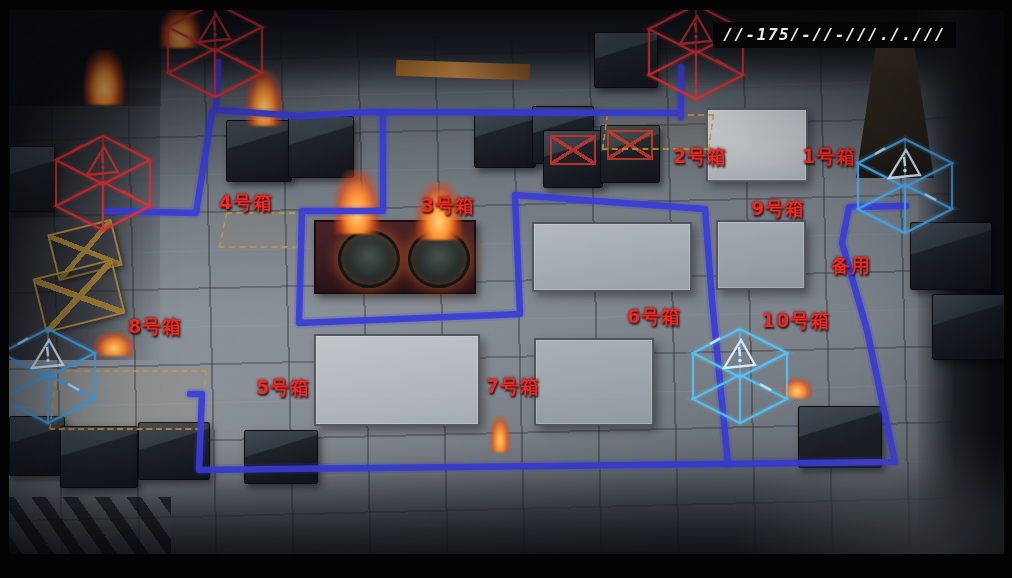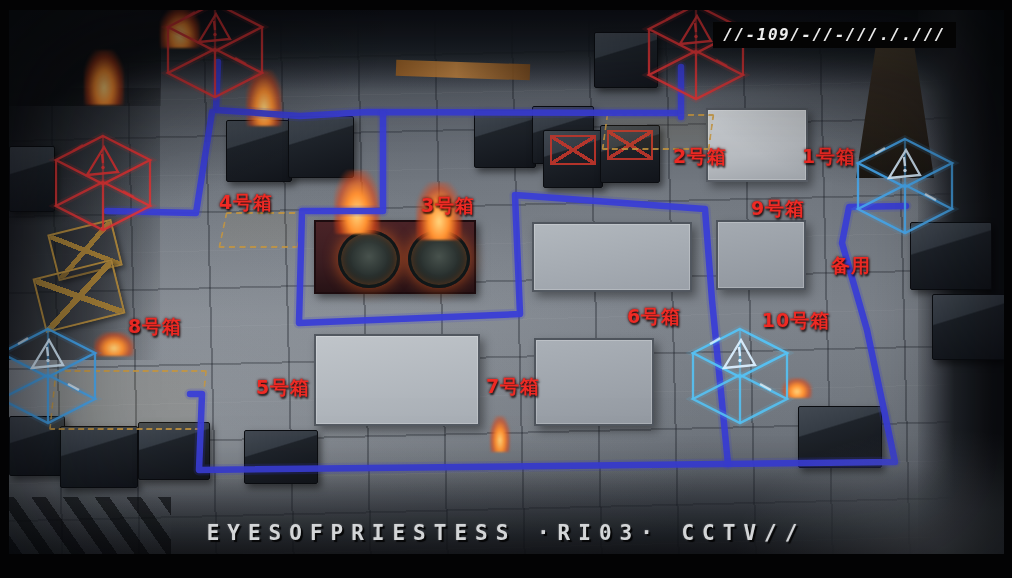--- a/index.html
+++ b/index.html
@@ -263,21 +263,20 @@
   <div class="boxlabel" style="left:851px;top:266px;">备用</div>
   <div class="boxlabel" style="left:155px;top:327px;">8号箱</div>
   <div class="boxlabel" style="left:654px;top:317px;">6号箱</div>
   <div class="boxlabel" style="left:796px;top:321px;">10号箱</div>
   <div class="boxlabel" style="left:283px;top:388px;">5号箱</div>
   <div class="boxlabel" style="left:513px;top:387px;">7号箱</div>
 
   <div class="shadowband abs" style="right:0;bottom:0;width:280px;height:150px;background:radial-gradient(ellipse at 75% 80%,rgba(165,170,175,.28),transparent 70%);"></div>
   <div class="vignette"></div>
 
-  <div class="code">//-109/-//-///././//</div>
-  <div class="caption">EYESOFPRIESTESS ·RI03· CCTV//</div>
+  <div class="code">//-175/-//-///././//</div>
 
   <div class="abs" style="left:0;top:0;width:1012px;height:10px;background:#030304;"></div>
   <div class="abs" style="left:0;top:554px;width:1012px;height:24px;background:#030304;"></div>
   <div class="abs" style="left:0;top:0;width:9px;height:578px;background:#030304;"></div>
   <div class="abs" style="left:1004px;top:0;width:8px;height:578px;background:#030304;"></div>
 
 </div>
 
 </body></html>

